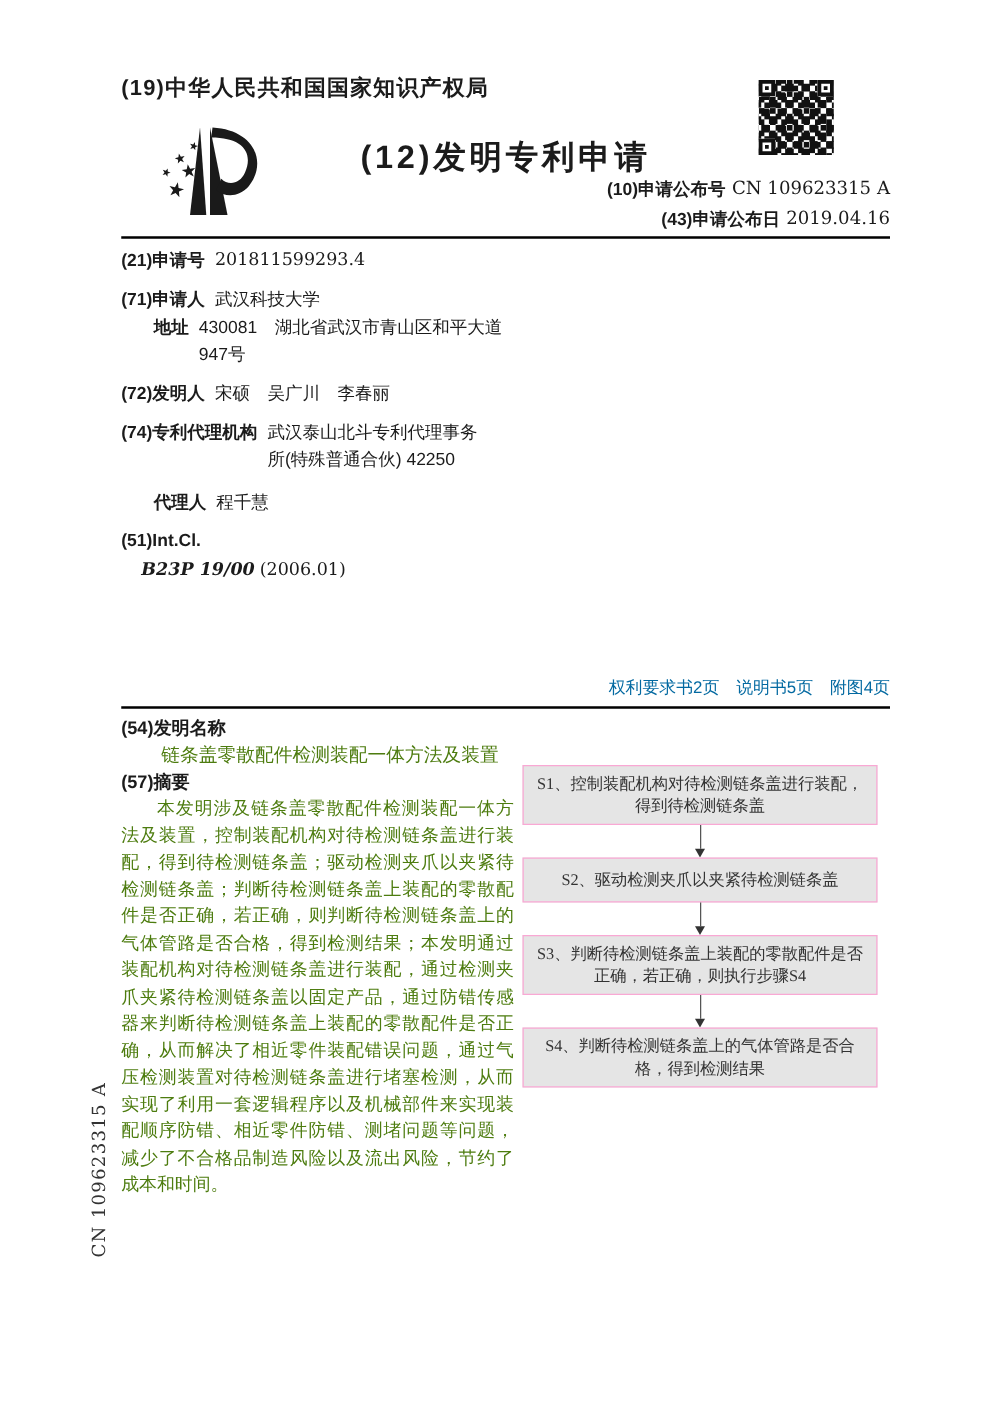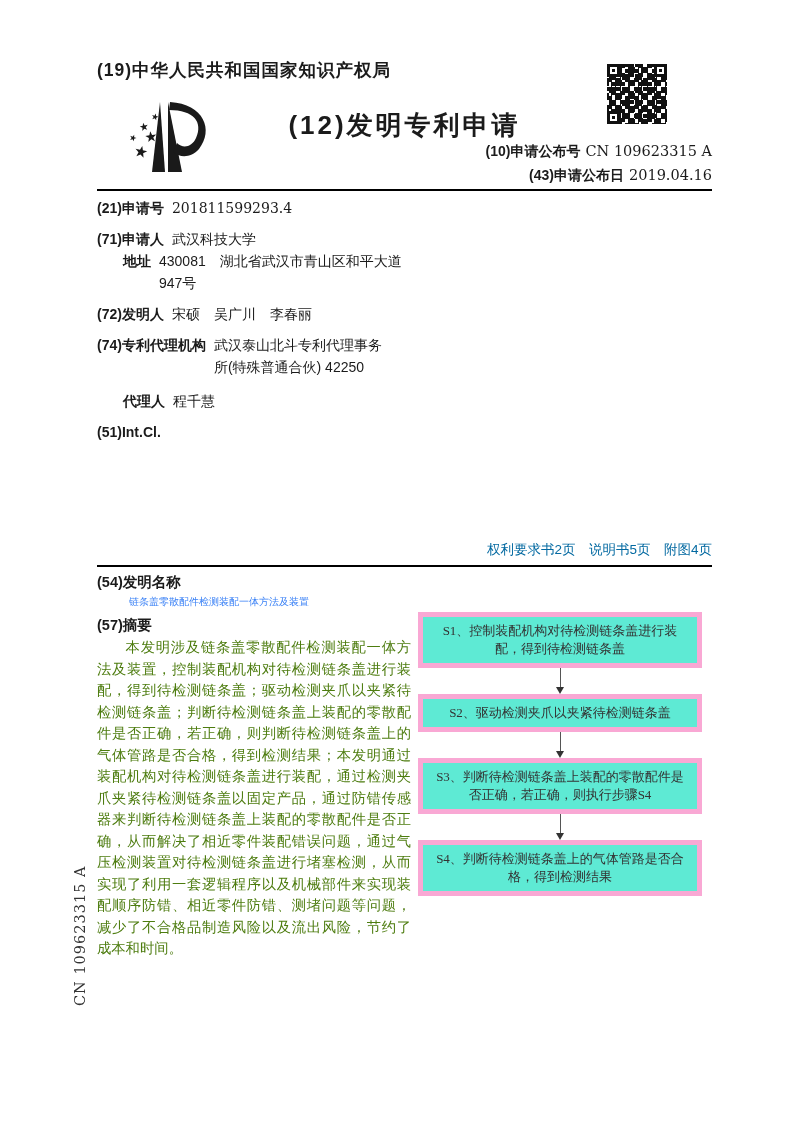--- a/index.html
+++ b/index.html
@@ -54,32 +54,32 @@
   .intcl-ver { }
 
   
   .pages-info {
     position:absolute; right:88px; top:541px;
     font-size:13.5px; color:#0369a1;
   }
 
   
   .title-label { position:absolute; left:97px; top:573px; font-size:14.5px; font-weight:bold; }
-  .invention-title { position:absolute; left:129px; top:595px; font-size:10px; color:#3b82f6; }
+  .invention-title { position:absolute; left:129px; top:595px; font-size:15px; color:#4d7c0f; }
   .abstract-label { position:absolute; left:97px; top:616px; font-size:14.5px; font-weight:bold; }
   .abstract-text {
     position:absolute; left:97px; top:637px; width:314px;
     font-size:14.3px; line-height:21.5px; text-align:justify; text-indent:2em;
     color:#4d7c0f;
   }
 
   
   .flowchart { position:absolute; left:418px; top:612px; width:284px; display:flex; flex-direction:column; }
   .fc-box {
-    border:5px solid #f9a8d4; background:#5eead4; box-sizing:border-box;
+    border:1px solid #f9a8d4; background:#e5e5e5; box-sizing:border-box;
     min-height:36px; padding:5px 8px;
     display:flex; align-items:center; justify-content:center;
     text-align:center; font-size:13px; line-height:18px; color:#333;
     font-family:"Liberation Serif", serif;
   }
   .fc-arrow { height:26px; display:flex; flex-direction:column; align-items:center; }
   .fc-arrow .shaft { width:1px; flex:1; background:#555; }
   .fc-arrow .head {
     width:0; height:0;
     border-left:4px solid transparent; border-right:4px solid transparent;
@@ -164,20 +164,24 @@
       <span class="lbl">(74)专利代理机构</span>
       <span class="val val-narrow">武汉泰山北斗专利代理事务所(特殊普通合伙) 42250</span>
     </div>
     <div class="entry sub">
       <span class="lbl">代理人</span>
       <span class="val">程千慧</span>
     </div>
 
     <div class="entry" style="margin-bottom:2px;">
       <span class="lbl">(51)Int.Cl.</span>
+    </div>
+    <div class="entry" style="padding-left:16px;">
+      <span class="intcl-code">B23P 19/00</span>
+      <span class="intcl-ver serif" style="margin-left:-4px;">(2006.01)</span>
     </div>
 
   </div>
 
   <div class="pages-info">权利要求书2页　说明书5页　附图4页</div>
   <div class="rule rule-2"></div>
 
   <div class="title-label">(54)发明名称</div>
   <div class="invention-title">链条盖零散配件检测装配一体方法及装置</div>
 

